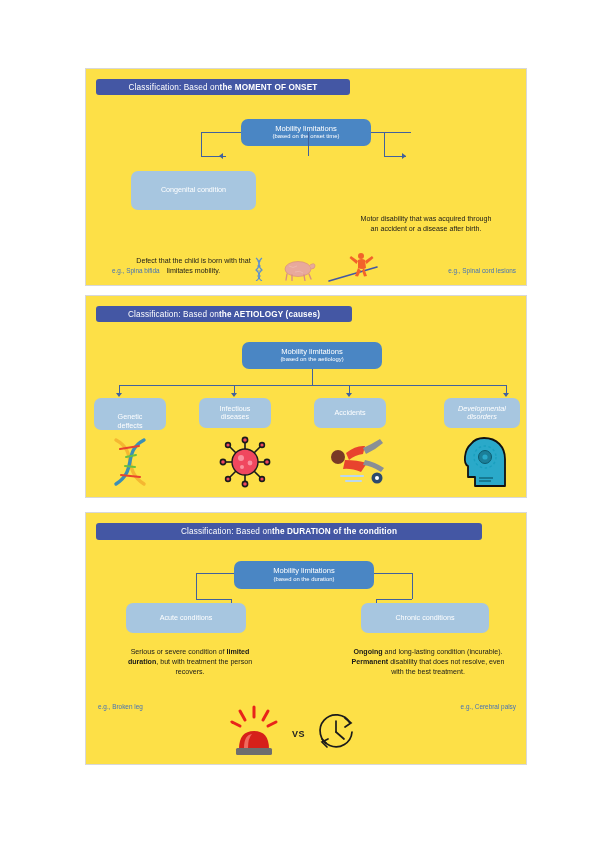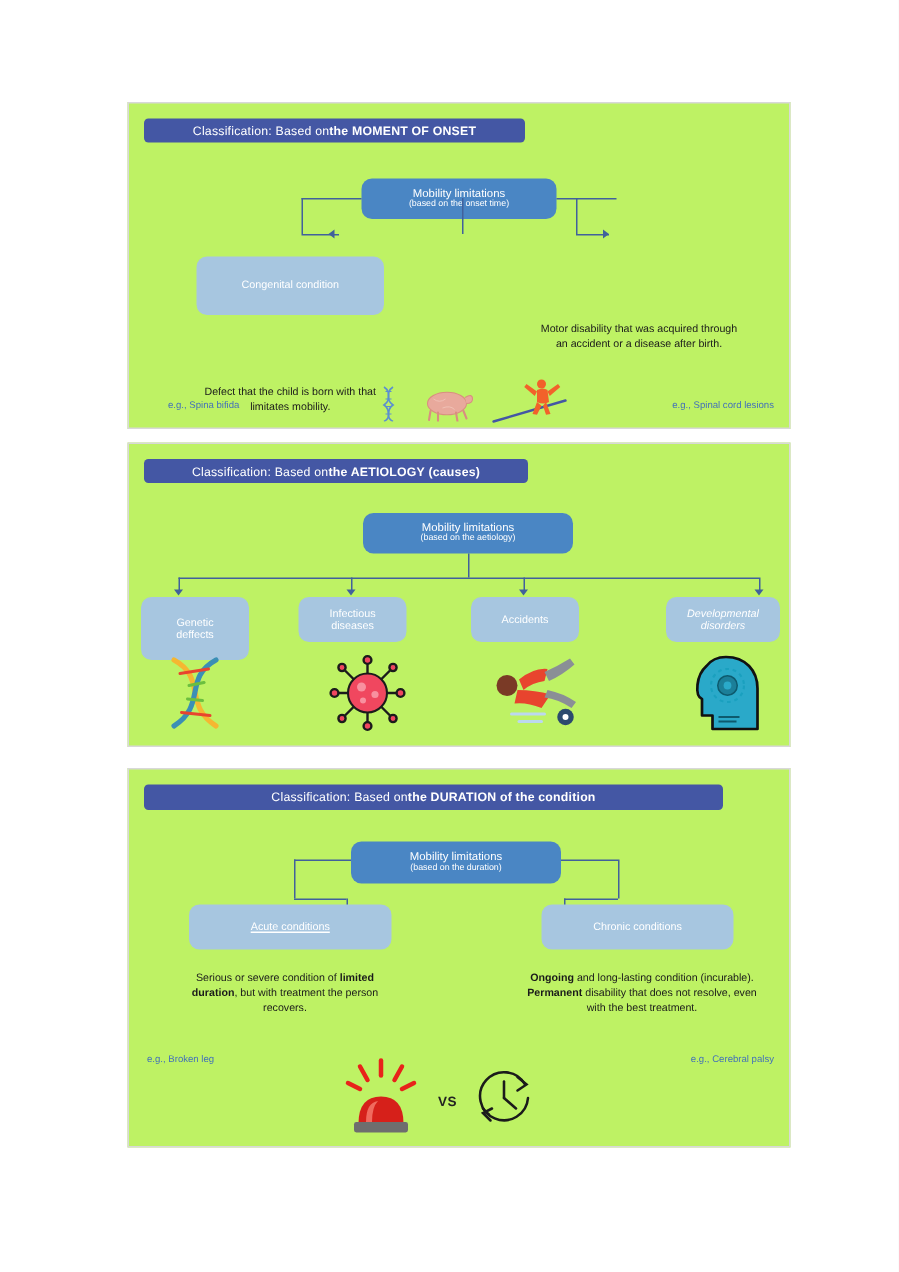--- a/index.html
+++ b/index.html
@@ -10,21 +10,21 @@
     overflow:hidden;
   }
   .page{
     position:absolute;left:0;top:0;
     width:599px;height:848px;
     background:#ffffff;
   }
   
   .panel{
     position:absolute;
-    background:#bef264;
+    background:#fde047;
     border:1px solid #d8d8d8;
     box-sizing:border-box;
   }
   #panel-onset   { left:85px;  top:68px;  width:442px; height:218px; }
   #panel-aetio   { left:85px;  top:295px; width:442px; height:203px; }
   #panel-duration{ left:85px;  top:512px; width:442px; height:253px; }
 
   .panel-header{
     position:absolute;
     background:#4457a4;
@@ -178,21 +178,21 @@
     <div class="conn h" style="left:33px;top:89px;width:387px;"></div>
     <div class="conn v" style="left:33px;top:89px;height:10px;"></div>
     <div class="conn v" style="left:148px;top:89px;height:10px;"></div>
     <div class="conn v" style="left:263px;top:89px;height:10px;"></div>
     <div class="conn v" style="left:420px;top:89px;height:10px;"></div>
     <div class="arrow down" style="left:30px;top:97px;"></div>
     <div class="arrow down" style="left:145px;top:97px;"></div>
     <div class="arrow down" style="left:260px;top:97px;"></div>
     <div class="arrow down" style="left:417px;top:97px;"></div>
 
-    <div class="node leaf" style="left:8px;top:102px;width:72px;height:42px;">
+    <div class="node leaf" style="left:8px;top:102px;width:72px;height:32px;justify-content:flex-end;">
       <div class="t1">Genetic</div>
       <div class="t1">deffects</div>
     </div>
     <div class="node leaf" style="left:113px;top:102px;width:72px;height:30px;">
       <div class="t1">Infectious</div>
       <div class="t1">diseases</div>
     </div>
     <div class="node leaf" style="left:228px;top:102px;width:72px;height:30px;">
       <div class="t1">Accidents</div>
     </div>
@@ -292,21 +292,21 @@
     <div class="conn h" style="left:132px;top:102px;width:14px;"></div>
     <div class="arrow left" style="left:128px;top:99px;"></div>
 
     <div class="conn h" style="left:288px;top:60px;width:38px;"></div>
     <div class="conn v" style="left:326px;top:60px;height:26px;"></div>
     <div class="conn h" style="left:290px;top:86px;width:36px;"></div>
     <div class="conn v" style="left:290px;top:86px;height:16px;"></div>
     <div class="conn h" style="left:290px;top:102px;width:12px;"></div>
     <div class="arrow right" style="left:300px;top:99px;"></div>
 
-    <div class="node leaf" style="left:40px;top:90px;width:135px;height:30px;text-decoration:underline;">
+    <div class="node leaf" style="left:40px;top:90px;width:120px;height:30px;">
       <div class="t1">Acute conditions</div>
     </div>
     <div class="node leaf" style="left:275px;top:90px;width:128px;height:30px;">
       <div class="t1">Chronic conditions</div>
     </div>
 
     <div class="desc" id="desc-acute" style="left:30px;top:134px;width:148px;"><span>Serious or severe condition of </span><b>limited duration</b><span>, but with treatment the person recovers.</span></div>
     <div class="desc" id="desc-chronic" style="left:262px;top:134px;width:160px;"><b>Ongoing</b><span> and long-lasting condition (incurable). </span><b>Permanent</b><span> disability that does not resolve, even with the best treatment.</span></div>
 
     <div class="eg" style="left:12px;top:190px;">e.g., Broken leg</div>

